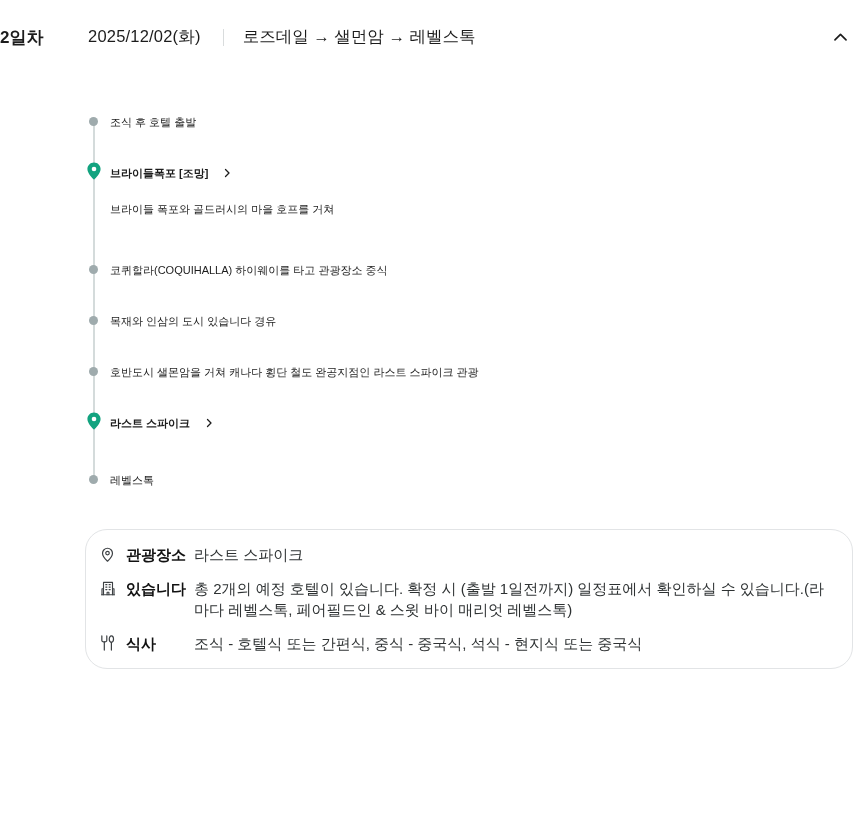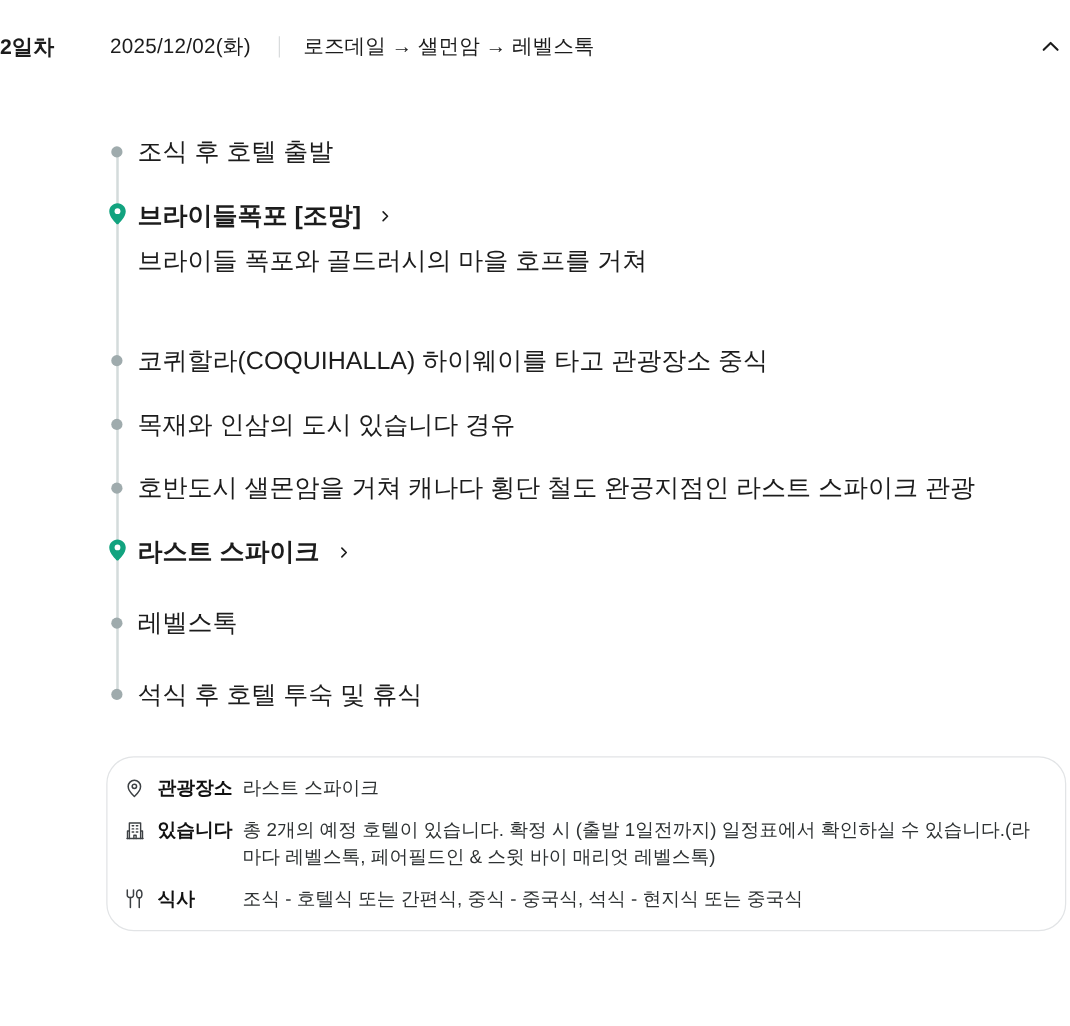--- a/index.html
+++ b/index.html
@@ -29,24 +29,24 @@
 
   
   .timeline { position: relative; margin: 60px 0 0 85px; }
   .tl-line {
     position: absolute; left: 8px; top: 10px; bottom: 10px;
     width: 2px; background: #d4dbdb;
   }
   .tl-item {
     position: relative; padding-left: 25px;
     min-height: 20px; margin-bottom: 31px;
-    font-size: 20px; font-weight: 500; line-height: 20px;
+    font-size: 11px; font-weight: 500; line-height: 20px;
   }
   .tl-item.mb-lg { margin-bottom: 37px; }
-  .tl-item.mb-xl { margin-bottom: 60px; }
+  .tl-item.mb-xl { margin-bottom: 41px; }
   .tl-dot {
     position: absolute; left: 4px; top: 5px;
     width: 9px; height: 9px; border-radius: 50%;
     background: #9fabad;
   }
   .tl-pin { position: absolute; left: 0; top: -2px; }
   .tl-title {
     display: inline-flex; align-items: center; gap: 13px;
     font-weight: 700; cursor: pointer;
   }
@@ -140,24 +140,20 @@
       </span>
     </span>
   </div>
 
 
   <div class="tl-item mb-lg">
     <span class="tl-dot"></span>
     <span>레벨스톡</span>
   </div>
 
-  <div class="tl-item" style="margin-bottom:0">
-    <span class="tl-dot"></span>
-    <span>석식 후 호텔 투숙 및 휴식</span>
-  </div>
 </div>
 
 <section class="info-box">
 
   <span class="info-icon">
     <svg width="17" height="19" viewBox="0 0 24 24" fill="none" stroke="#3d4144" stroke-width="1.7" stroke-linecap="round" stroke-linejoin="round">
         <path d="M12 21.5c-3.9-3.6-7-7.3-7-11.3a7 7 0 1 1 14 0c0 4-3.1 7.7-7 11.3z"></path>
         <circle cx="12" cy="10" r="2.5"></circle>
       </svg>
   </span>

